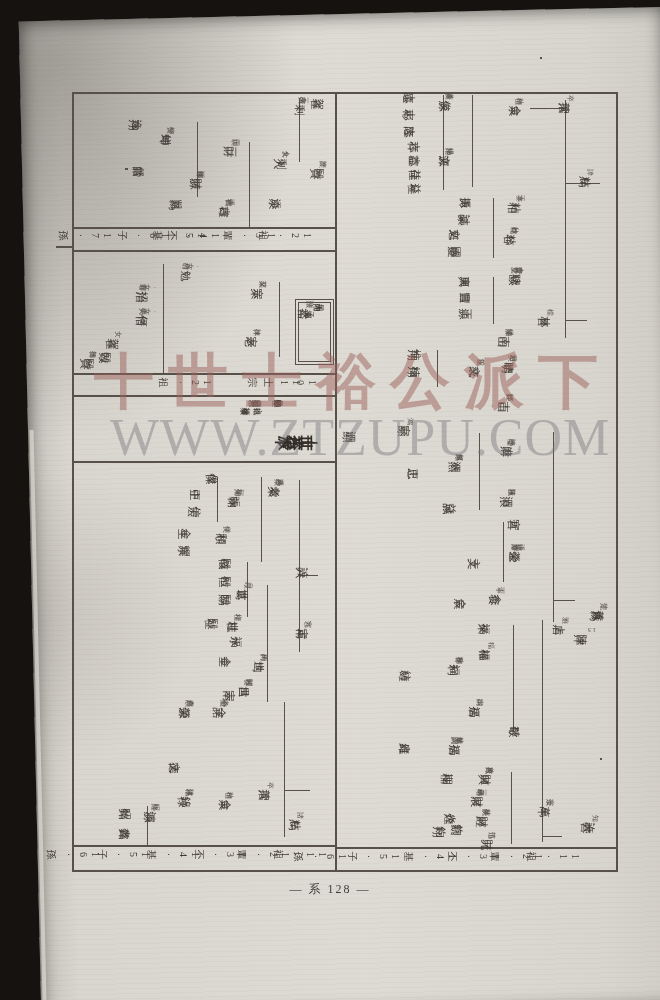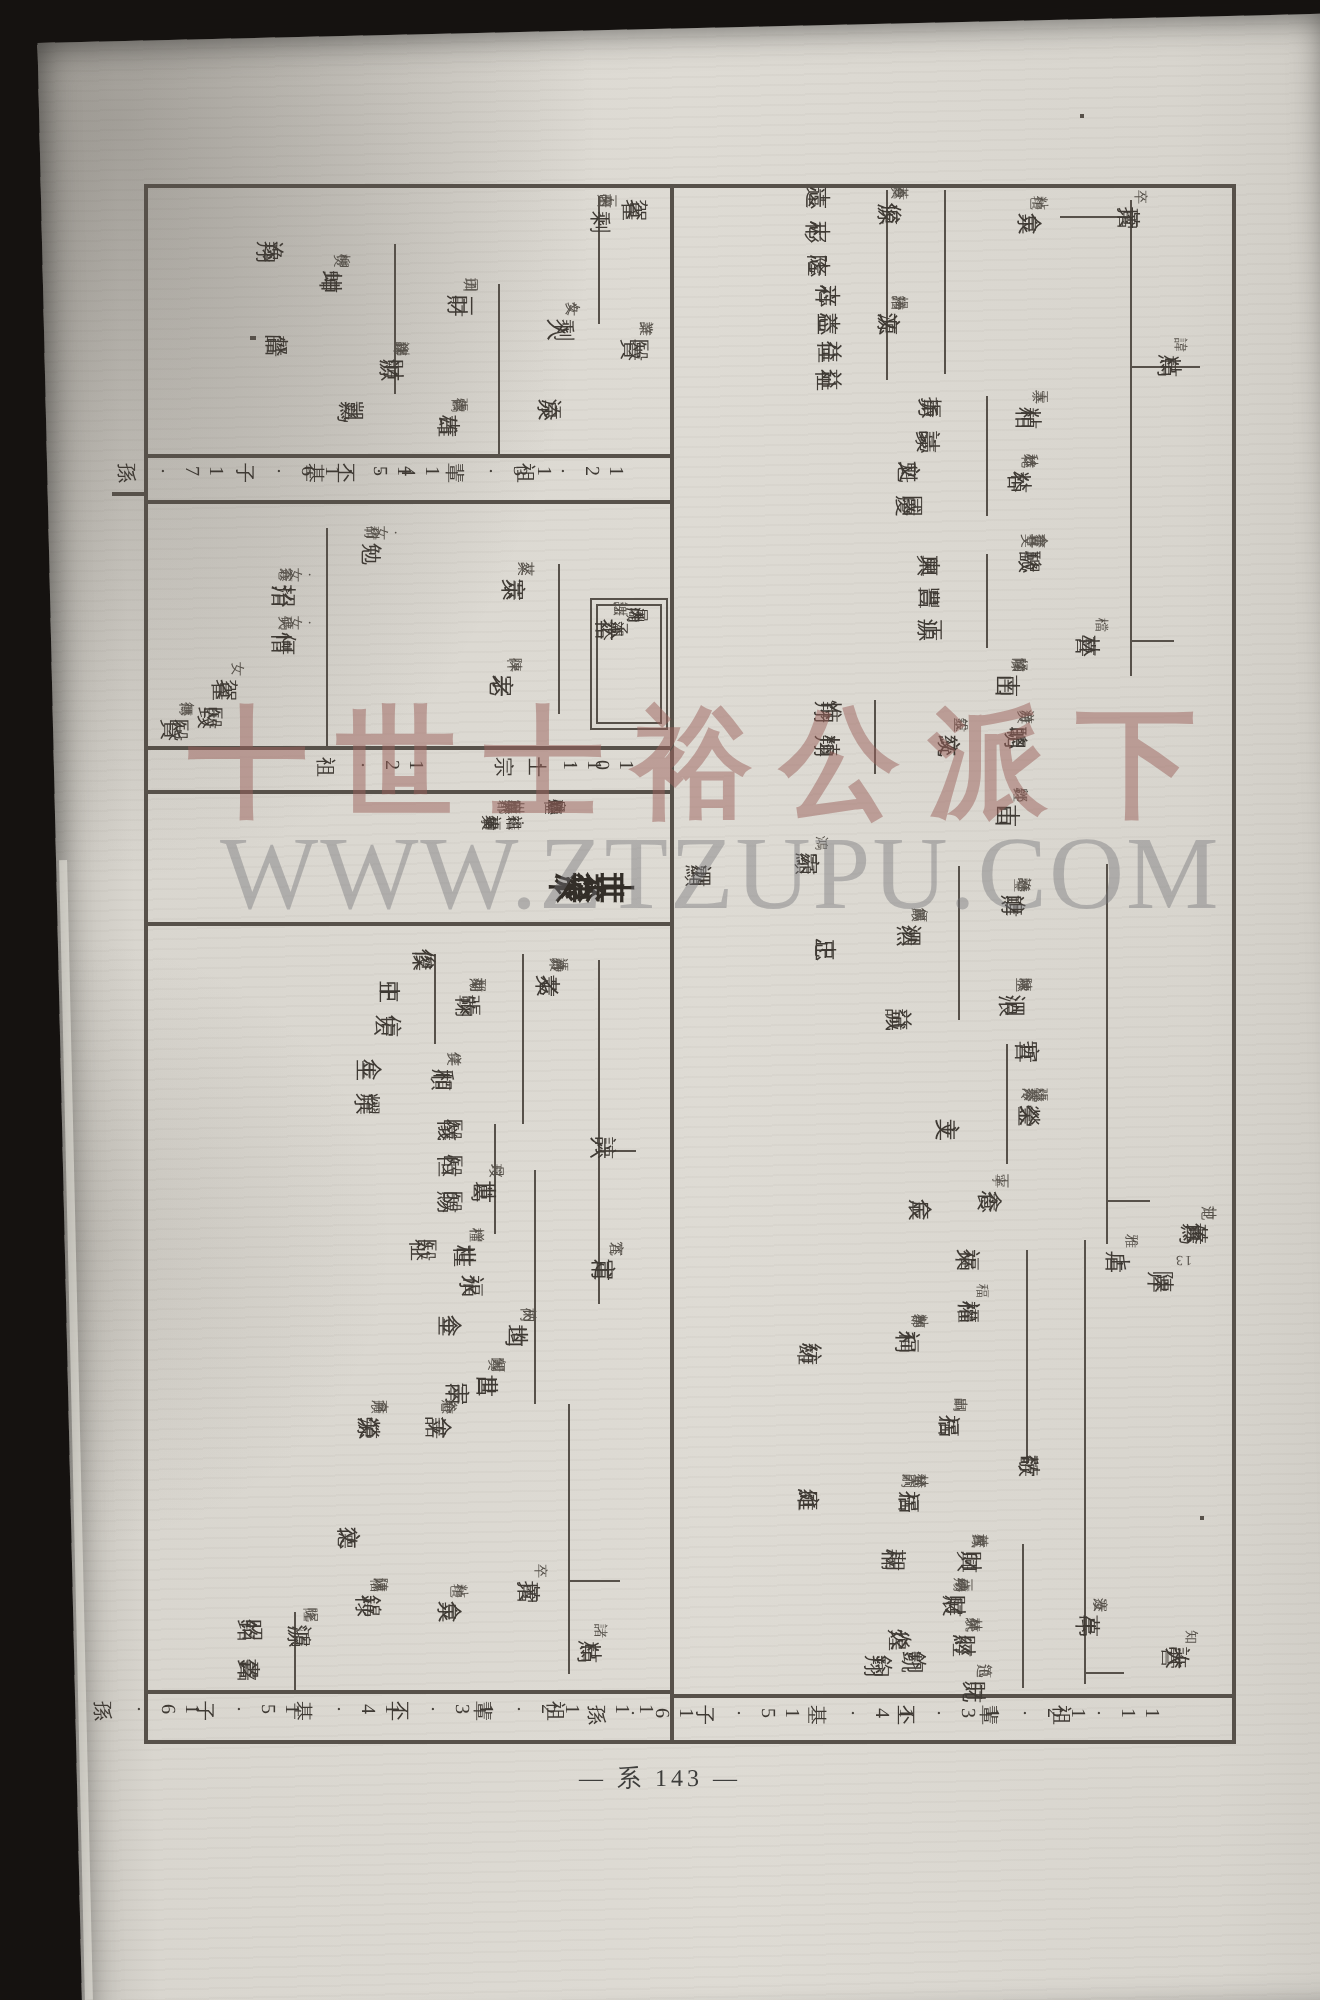--- a/index.html
+++ b/index.html
@@ -574,13 +574,13 @@
       <span class="nm">15.子</span>
     </div>
     <div class="hl" style="left: 348px; top: 850px;">
       <span class="nm">16.孫</span>
     </div>
   </div>
 
 <div id="wm1">十世士裕公派下</div>
 <div id="wm2">WWW.ZTZUPU.COM</div>
 
-<div id="footer">— 系 143 —</div>
+<div id="footer">— 系 128 —</div>
 
 </body></html>

